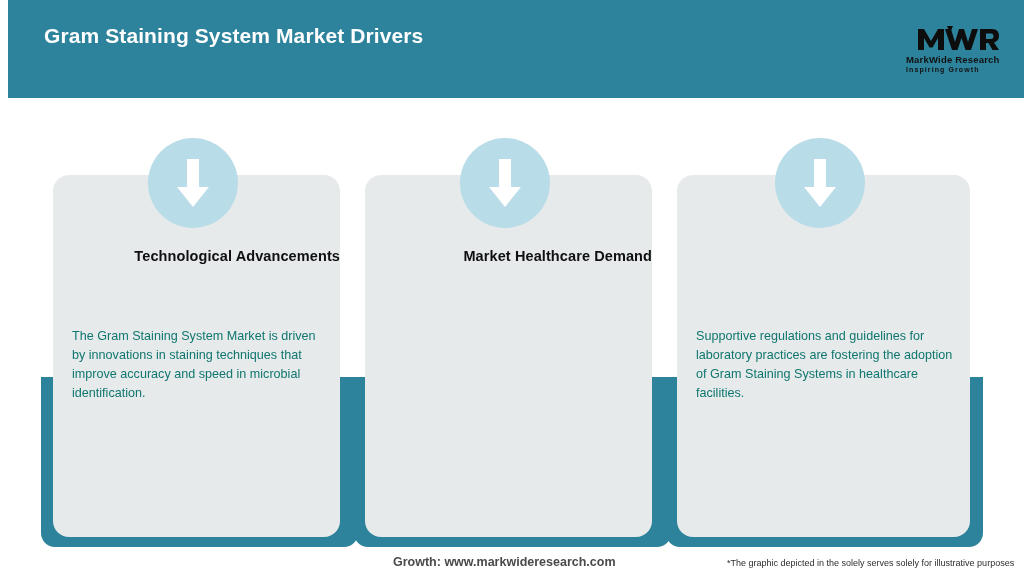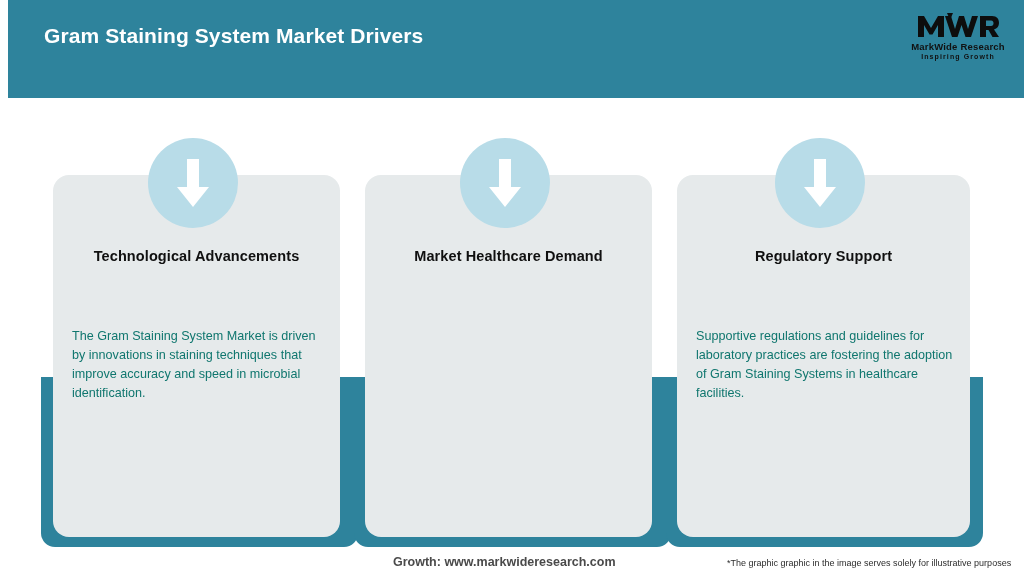--- a/index.html
+++ b/index.html
@@ -38,24 +38,24 @@
     font-weight: bold;
     color: #ffffff;
     letter-spacing: 0.1px;
     white-space: nowrap;
   }
 
   
   .logo {
     position: absolute;
     right: 22px;
-    top: 12px;
+    top: 25px;
     width: 104px;
     height: 56px;
-    text-align: center;
+    text-align: left;
   }
   .logo-mark {
     display: block;
     margin: 0 auto;
     width: 82px;
     height: 28px;
   }
   .logo-name {
     display: block;
     margin-top: 1px;
@@ -131,21 +131,21 @@
     justify-content: center;
   }
   .card-wrap.c2 .icon-circle { left: 110px; }
   .arrow-svg { display: block; }
 
   .card-title {
     position: absolute;
     top: 150px;
     left: 12px;
     width: 287px;
-    text-align: center;
+    text-align: right;
     font-size: 14.5px;
     font-weight: bold;
     color: #101010;
     letter-spacing: 0.1px;
   }
   .card-wrap.c2 .card-title { width: 293px; }
 
   .card-body {
     position: absolute;
     top: 229px;
@@ -226,22 +226,21 @@
     </div>
 
     <div class="card-wrap c2">
       <div class="frame"></div>
       <div class="panel"></div>
       <div class="icon-circle">
         <svg class="arrow-svg" width="40" height="52" viewBox="0 0 40 52" aria-hidden="true">
           <path d="M14 2 L26 2 L26 30 L36 30 L20 50 L4 30 L14 30 Z" fill="#ffffff"></path>
         </svg>
       </div>
-      <div class="card-title">Regulatory Support</div>
       <div class="card-body">Supportive regulations and guidelines for laboratory practices are fostering the adoption of Gram Staining Systems in healthcare facilities.</div>
     </div>
 
   </div>
 
   <div class="footer-source">Growth: www.markwideresearch.com</div>
-  <div class="footer-note">*The graphic graphic in the image serves solely for illustrative purposes</div>
+  <div class="footer-note">*The graphic depicted in the solely serves solely for illustrative purposes</div>
 
 </div>
 
 </body></html>

